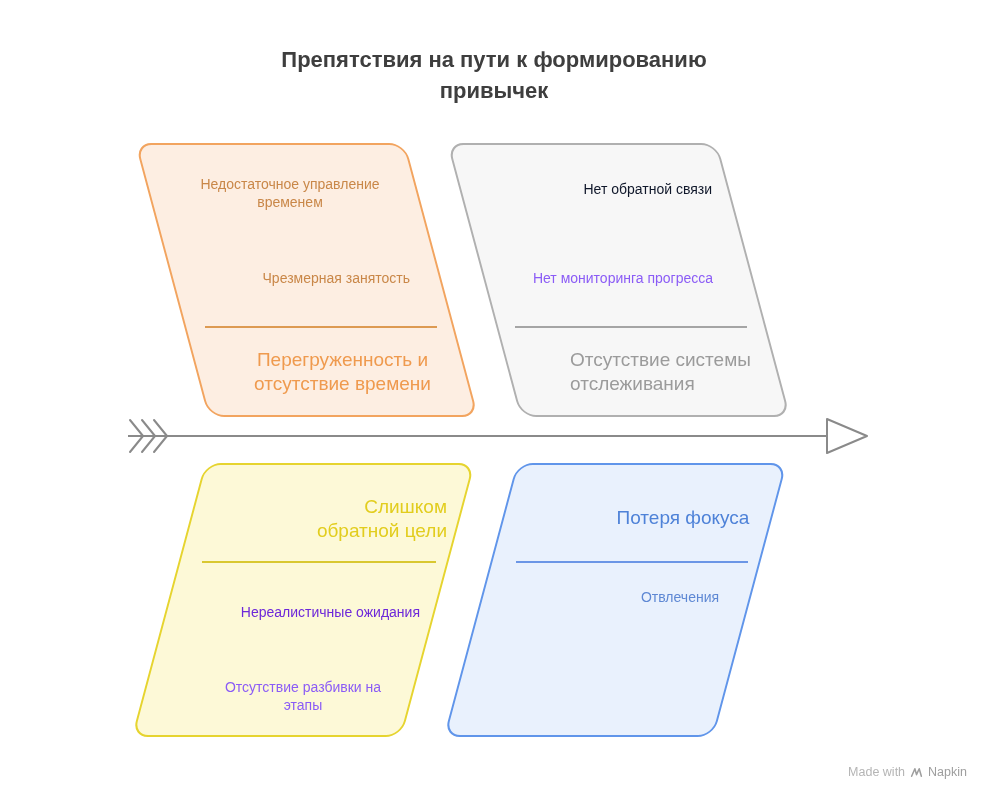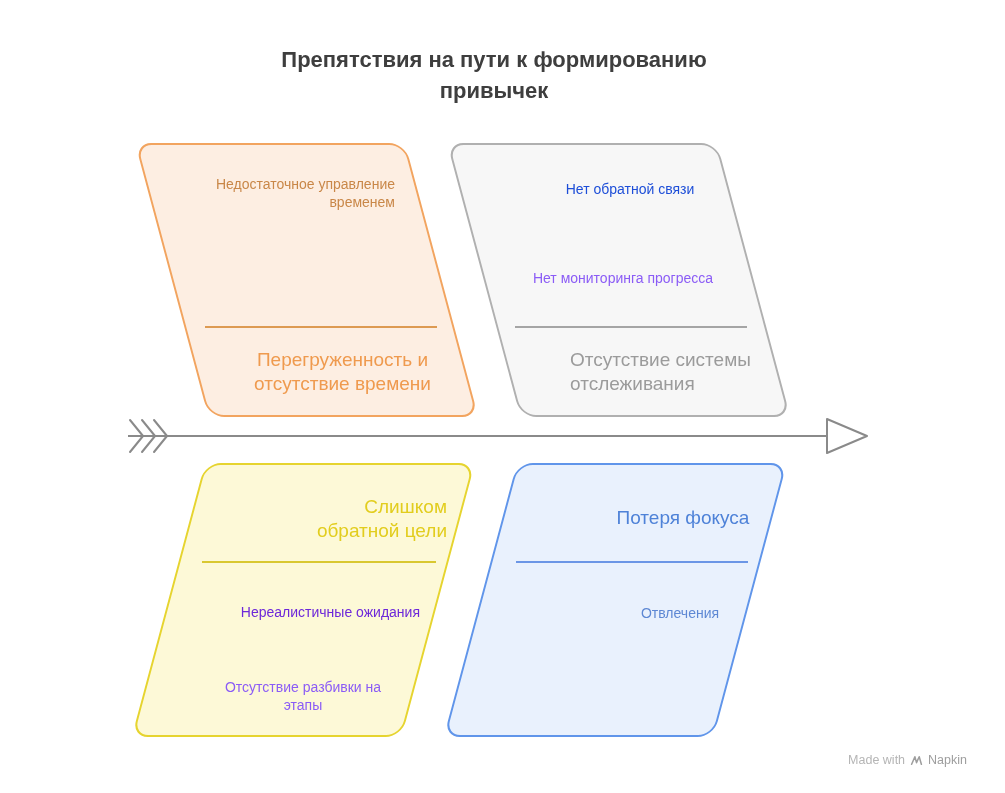--- a/index.html
+++ b/index.html
@@ -20,47 +20,47 @@
   .pg-bottom{transform:skewX(-15deg);}
   .pg-overload{left:135px;top:143px;background:#fdeee2;border-color:#f2a45f;}
   .pg-tracking{left:447px;top:143px;background:#f7f7f7;border-color:#b0b0b0;}
   .pg-goals{left:205px;top:463px;background:#fdf9d7;border-color:#e6d42f;}
   .pg-focus{left:517px;top:463px;background:#e9f1fd;border-color:#6095ea;}
 
   .txt{position:absolute;font-size:14px;line-height:18px;}
   .btitle{position:absolute;font-size:19px;line-height:24px;}
 
   
-  .o-i1{left:185px;top:175px;width:210px;text-align:right;color:#c98748;}
+  .o-i1{left:185px;top:175px;width:210px;text-align:center;color:#c98748;}
   .o-i2{left:205px;top:269px;width:205px;text-align:right;color:#c98748;}
   .o-div{position:absolute;left:205px;top:326px;width:232px;height:1.5px;background:#dd9a52;}
   .o-t{left:230px;top:348px;width:225px;text-align:center;color:#ef9a4e;}
 
   
-  .g-i1{left:520px;top:180px;width:220px;text-align:center;color:#1d4ed8;}
+  .g-i1{left:492px;top:180px;width:220px;text-align:right;color:#0f172a;}
   .g-i2{left:512px;top:269px;width:222px;text-align:center;color:#8b5cf6;}
   .g-div{position:absolute;left:515px;top:326px;width:232px;height:1.5px;background:#a5a5a5;}
   .g-t{left:558px;top:348px;width:220px;text-align:left;color:#9b9b9b;margin-left:12px;}
 
   
   .y-t{left:277px;top:495px;width:170px;text-align:right;color:#e2cd1e;}
   .y-div{position:absolute;left:202px;top:561px;width:234px;height:1.5px;background:#d9c830;}
   .y-i1{left:200px;top:603px;width:220px;text-align:right;color:#6d28d9;}
   .y-i2{left:208px;top:678px;width:190px;text-align:center;color:#8b5cf6;}
 
   
   .b-t{left:563px;top:506px;width:240px;text-align:center;color:#4e82d8;}
   .b-div{position:absolute;left:516px;top:561px;width:232px;height:1.5px;background:#6b96e6;}
-  .b-i1{left:570px;top:604px;width:220px;text-align:center;color:#5e88d4;}
+  .b-i1{left:570px;top:588px;width:220px;text-align:center;color:#5e88d4;}
   .b-i2{left:503px;top:688px;width:220px;text-align:center;color:#5e88d4;}
 
   .spine{position:absolute;left:115px;top:406px;}
 
   .footer{
-    position:absolute;right:38px;bottom:26px;display:flex;align-items:center;gap:5px;
+    position:absolute;right:38px;bottom:14px;display:flex;align-items:center;gap:5px;
     font-size:12.5px;color:#b5b5b5;text-decoration:none;
   }
   .footer .brand{color:#9e9e9e;}
 </style>
 </head>
 <body>
 
 <div class="canvas">
 
   <h1 class="main-title">Препятствия на пути к формированию привычек</h1>
@@ -70,20 +70,21 @@
   <div class="pg pg-bottom pg-goals"></div>
   <div class="pg pg-bottom pg-focus"></div>
 
   <svg class="spine" width="765" height="60" viewBox="0 0 765 60">
     <line x1="13" y1="30" x2="712" y2="30" stroke="#8a8a8a" stroke-width="2"></line>
     <path d="M15,14 L28,30 L15,46 M27,14 L40,30 L27,46 M39,14 L52,30 L39,46" fill="none" stroke="#8a8a8a" stroke-width="2" stroke-linecap="round" stroke-linejoin="round"></path>
     <path d="M712,13 L752,30 L712,47 Z" fill="#ffffff" stroke="#8a8a8a" stroke-width="2" stroke-linejoin="round"></path>
   </svg>
 
   <div class="txt o-i1">Недостаточное управление временем</div>
+  <div class="txt o-i2">Чрезмерная занятость</div>
   <div class="o-div"></div>
   <div class="btitle o-t">Перегруженность и отсутствие времени</div>
 
   <div class="txt g-i1">Нет обратной связи</div>
   <div class="txt g-i2">Нет мониторинга прогресса</div>
   <div class="g-div"></div>
   <div class="btitle g-t">Отсутствие системы отслеживания</div>
 
   <div class="btitle y-t">Слишком обратной цели</div>
   <div class="y-div"></div>

